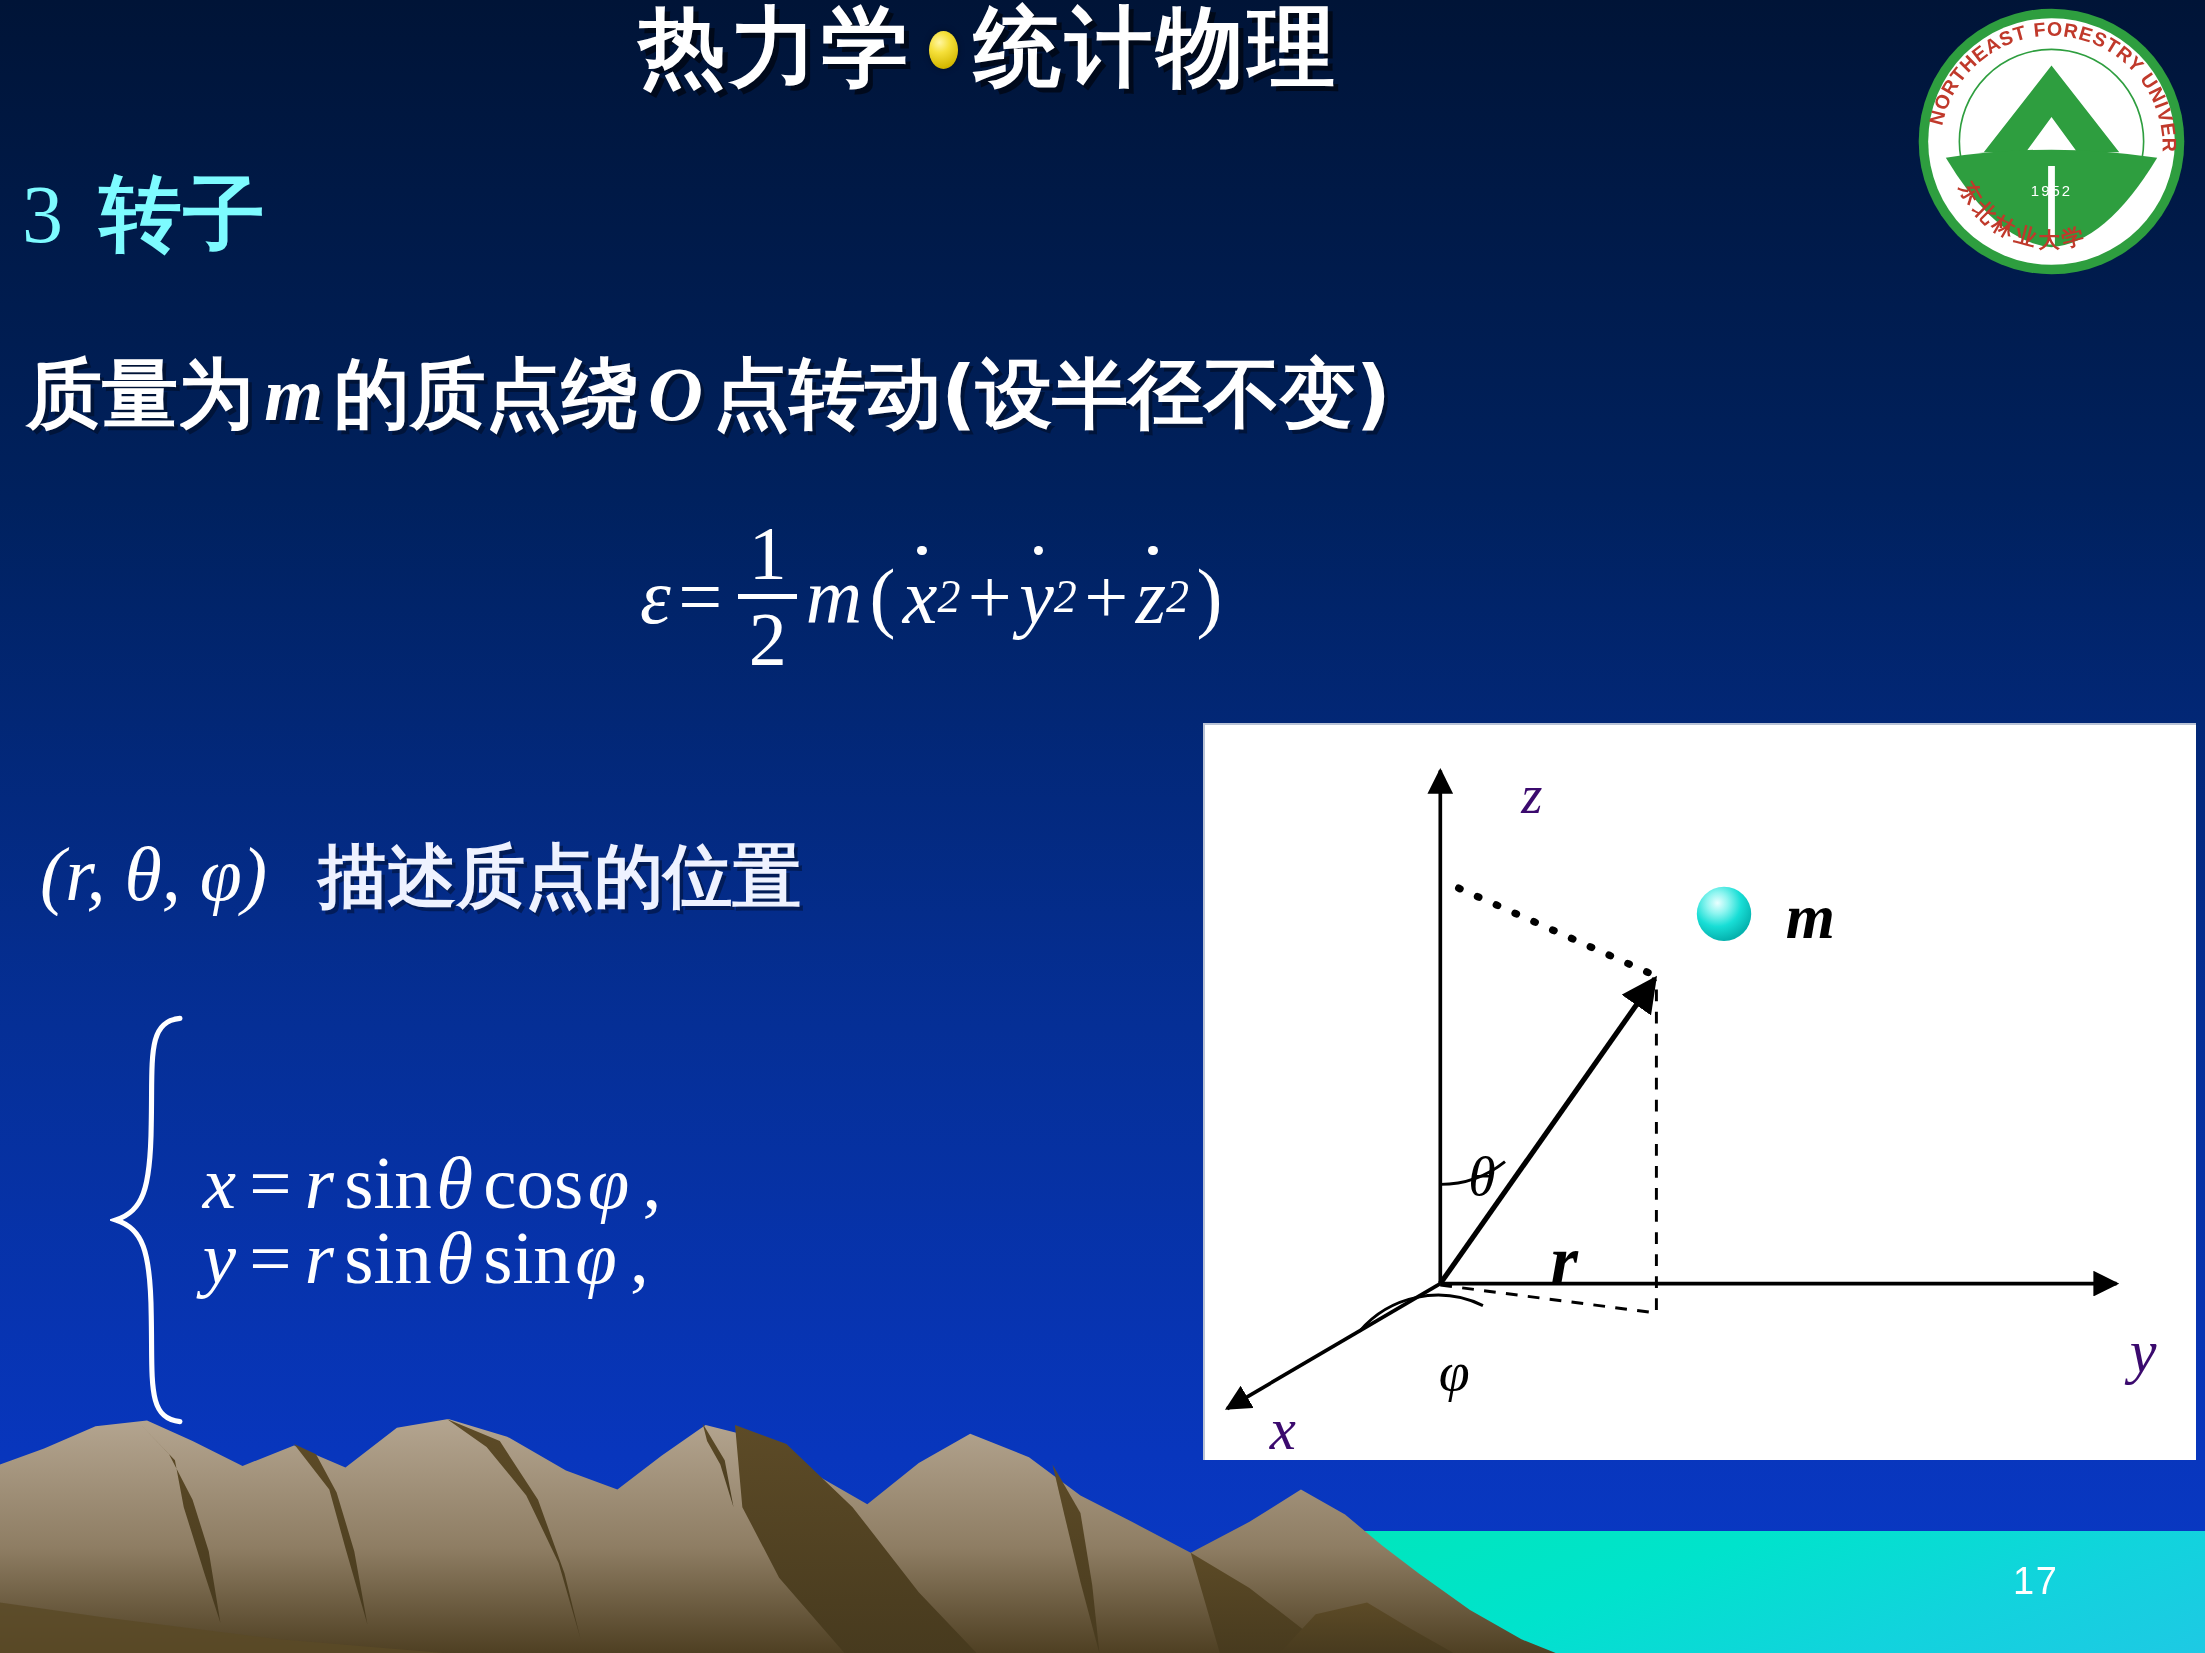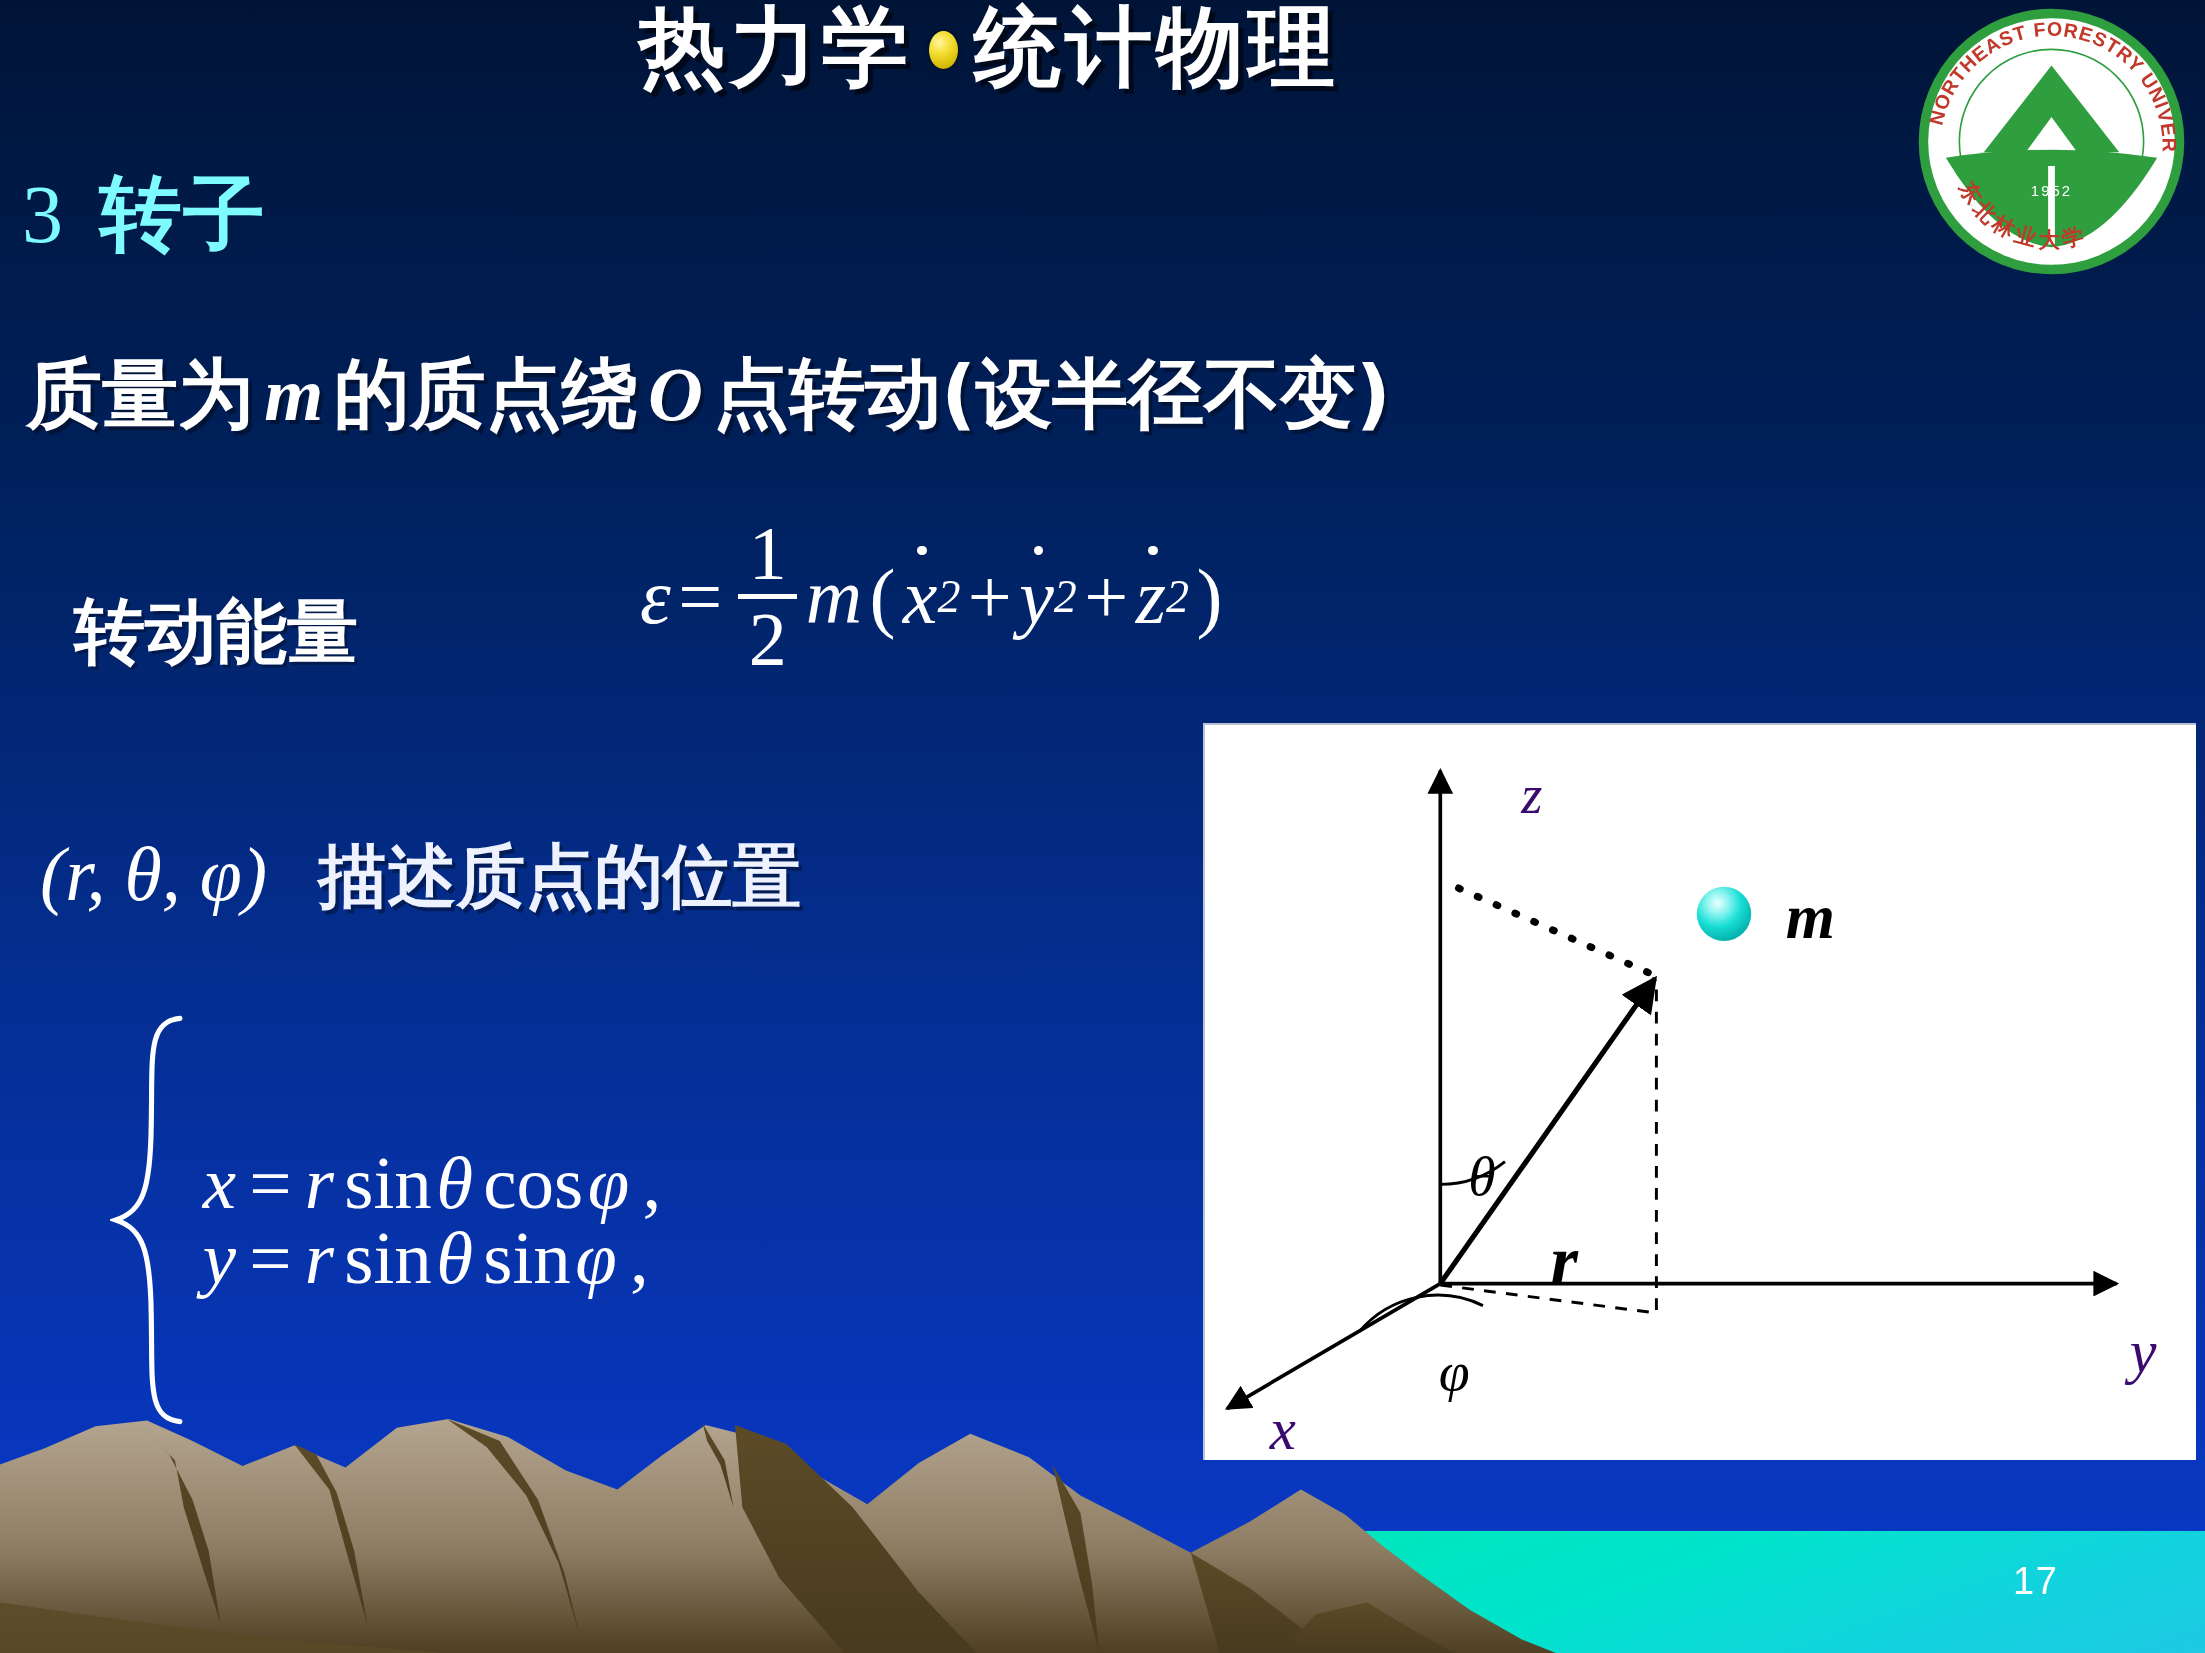--- a/index.html
+++ b/index.html
@@ -290,21 +290,20 @@
       <text font-family="DejaVu Sans, sans-serif" font-size="16" font-weight="bold" fill="#c0392b" letter-spacing="3">
         <textPath href="#arcBot" startOffset="13%">东北林业大学</textPath>
       </text>
     </svg>
   </div>
 
   <div id="section-heading"><span class="num">3</span><span>转子</span></div>
 
   <div id="statement"><span>质量为</span><span class="mi">m</span><span>的质点绕</span><span class="mi">O</span><span>点转动</span><span class="paren">(</span><span>设半径不变</span><span class="paren">)</span></div>
 
-  <div id="energy-label">转动能量</div>
 
   <div id="energy-formula">
     <span>ε</span>
     <span class="opn">=</span>
     <span class="frac">
       <span class="num">1</span>
       <span class="bar"></span>
       <span class="den">2</span>
     </span>
     <span>m</span>

